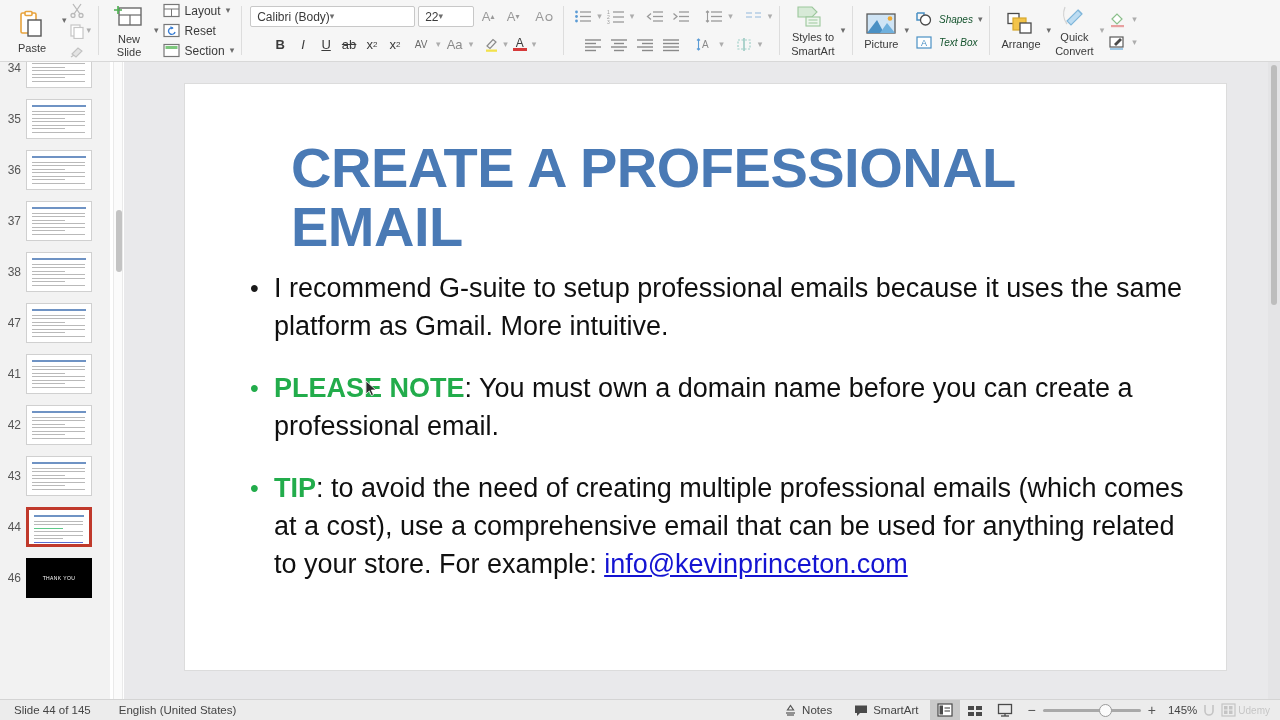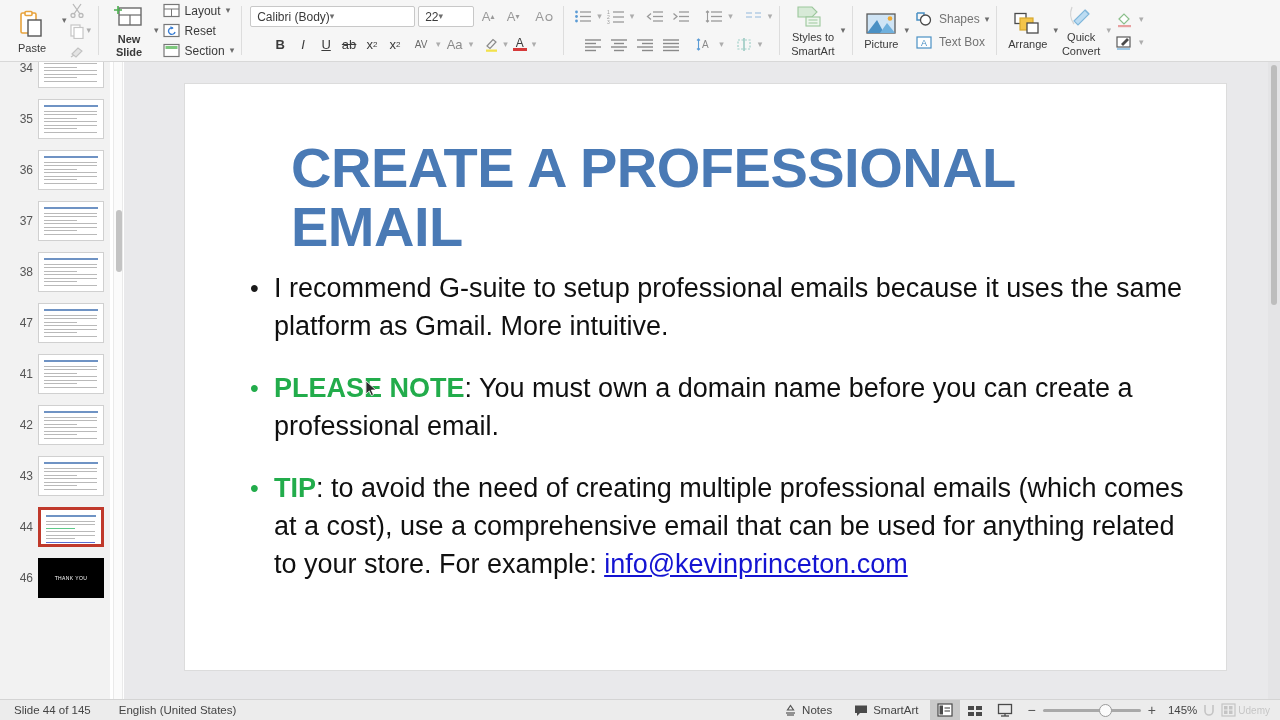--- a/index.html
+++ b/index.html
@@ -26,21 +26,21 @@
   .paste-icon { width: 30px; height: 30px; position: relative; }
   .paste-label { font-size: 11px; color: #3a3a3a; margin-top: 2px; }
   .mini-col { display: flex; flex-direction: column; justify-content: center; gap: 3px; padding-left: 2px;}
   .mini-row { display: flex; align-items: center; gap: 2px; height: 18px; }
 
   .caret { font-size: 9px; color: #6d6d6d; line-height: 1; }
   .caret-lite { font-size: 9px; color: #adadad; line-height: 1; }
 
   
   .newslide-col { display: flex; flex-direction: column; align-items: center; width: 46px; }
-  .newslide-label { font-size: 11px; color: #3a3a3a; line-height: 12px; text-align: left; margin-top: 1px; font-weight: bold; }
+  .newslide-label { font-size: 11px; color: #3a3a3a; line-height: 12px; text-align: left; margin-top: 1px; }
   .stack-col { display: flex; flex-direction: column; justify-content: center; gap: 1px; padding-left: 4px; }
   .stack-item { display: flex; align-items: center; gap: 5px; height: 19px; cursor: default; }
   .stack-text { font-size: 12px; color: #3a3a3a; }
 
   
   .font-group { flex-direction: column; justify-content: center; display: flex; padding: 0 5px; }
   .font-row1 { display: flex; align-items: center; gap: 3px; height: 24px; }
   .font-row2 { display: flex; align-items: center; gap: 1px; height: 24px; margin-top: 4px; }
   .combo {
     height: 21px; border: 1px solid #c8c8c8; background: #fff;
@@ -60,28 +60,28 @@
   .para-row { display: flex; align-items: center; gap: 2px; height: 24px; }
   .para-row.r2 { margin-top: 4px; }
   .picon { width: 24px; height: 21px; display: flex; align-items: center; justify-content: center; }
 
   
   .tall-col { display: flex; flex-direction: column; align-items: center; justify-content: center; padding: 0 4px; }
   .tall-label { font-size: 11px; color: #3a3a3a; text-align: center; line-height: 12px; margin-top: 2px; }
 
   .line-col { display: flex; flex-direction: column; justify-content: center; gap: 2px; }
   .line-item { display: flex; align-items: center; gap: 5px; height: 21px; }
-  .line-text { font-size: 12px; color: #737373; }
+  .line-text { font-size: 10px; color: #14532d; font-style: italic; }
 
   
   .thumbpanel {
     position: absolute; left: 0; top: 62px; width: 110px; height: 637px;
     background: #f2f2f2; overflow: hidden;
   }
-  .thumblist { position: absolute; left: 12px; top: 0; width: 110px; }
+  .thumblist { position: absolute; left: 0; top: 0; width: 110px; }
   .thumbrow { display: flex; align-items: center; height: 51px; padding-left: 4px; }
   .thumbnum { width: 22px; font-size: 12px; color: #555; text-align: right; padding-right: 5px; }
   .thumbcard {
     width: 66px; height: 40px; background: #ffffff; border: 1px solid #d0d0d0;
     position: relative; overflow: hidden;
   }
   .thumbcard.sel { border: 3px solid #c0392b; }
   .thumbcard.black { background: #000; border-color: #000; }
   .tt { position: absolute; left: 5px; right: 5px; height: 2px; background: #6f93c4; top: 5px; }
   .tl { position: absolute; left: 5px; right: 6px; height: 1px; background: #b9b9b9; }

